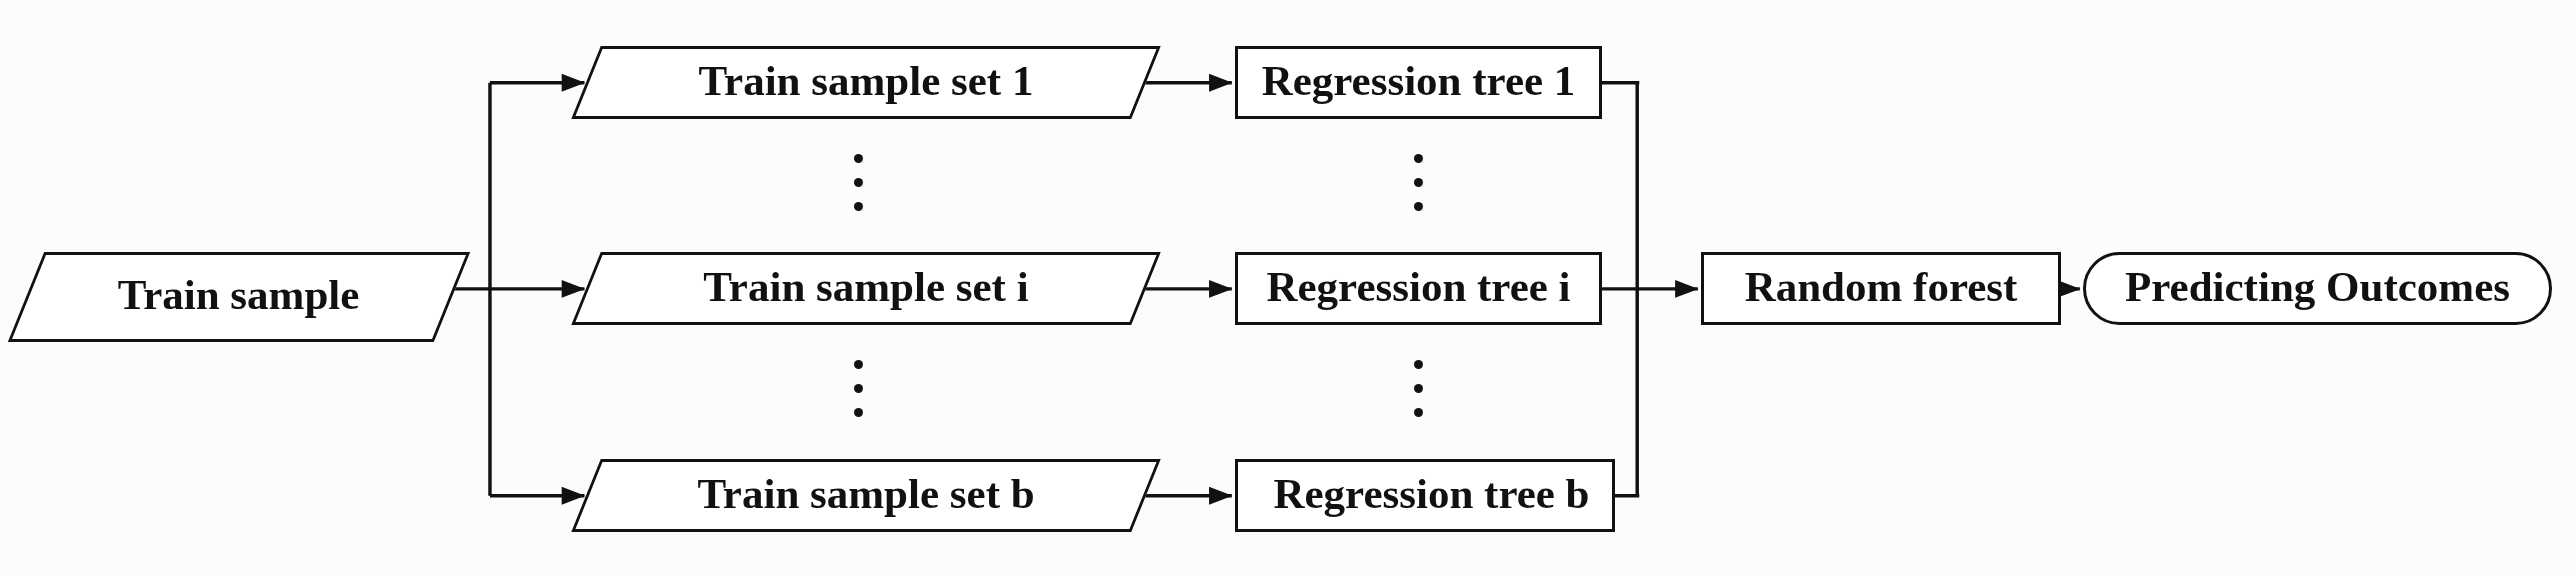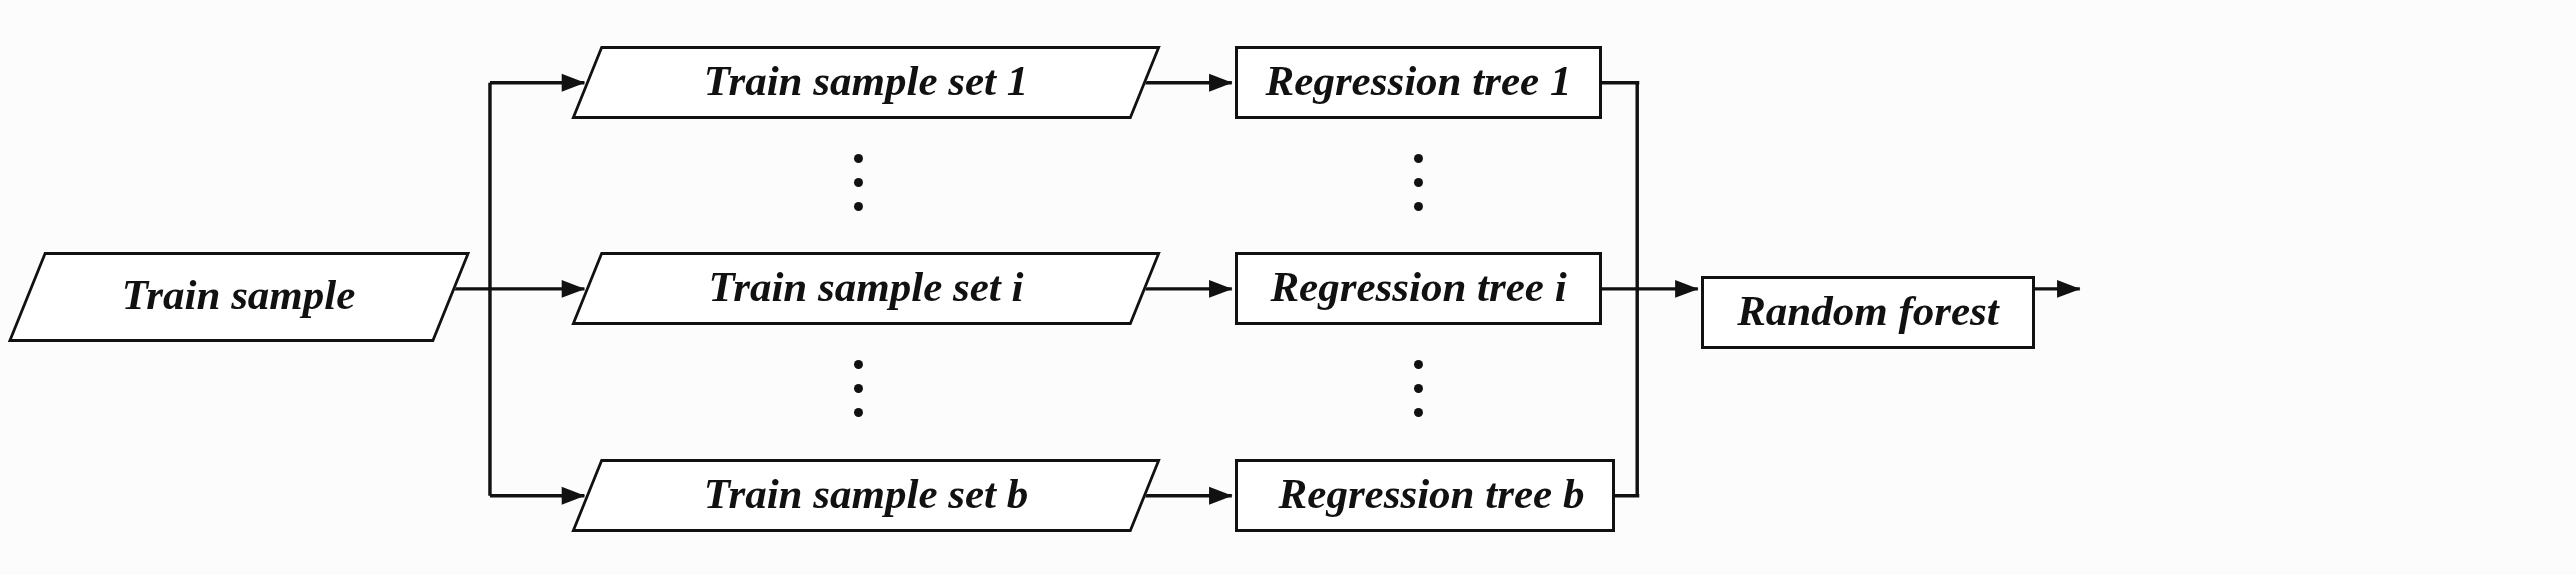--- a/index.html
+++ b/index.html
@@ -4,21 +4,21 @@
 <style>
   html,body{margin:0;padding:0;background:#fcfcfc;}
   #canvas{
     position:relative;
     width:2576px;height:575px;
     background:#fcfcfc;
     font-family:"Liberation Serif","DejaVu Serif",serif;
     overflow:hidden;
   }
   #wires{position:absolute;left:0;top:0;width:2576px;height:575px;}
-  .node{position:absolute;display:flex;align-items:center;justify-content:center;font-style:italic;}
+  .node{position:absolute;display:flex;align-items:center;justify-content:center;}
   .node .shape{position:absolute;left:0;top:0;right:0;bottom:0;background:#ffffff;border:3.4px solid #111111;box-sizing:border-box;}
   .node.parallelogram .shape{transform:skewX(-22deg);}
   .node.stadium .shape{border-radius:39px;}
   .label{
     position:relative;z-index:2;
     font-weight:bold;font-size:43px;color:#111111;
     white-space:nowrap;letter-spacing:0px;line-height:1;
     padding-bottom:4.1px;
   }
   .ellipsis{position:absolute;width:9.7px;}
@@ -26,21 +26,21 @@
   .ellipsis i + i{margin-top:15px;}
 
   
   #n-train-sample   {left:25.5px;  top:252px; width:426px; height:90px;}
   #n-train-set-1    {left:586px; top:46px;  width:560px; height:73px;}
   #n-train-set-i    {left:586px; top:252px; width:560px; height:73px;}
   #n-train-set-b    {left:586px; top:459px; width:560px; height:73px;}
   #n-tree-1         {left:1235px;top:46px;  width:367px; height:73px;text-align:right;}
   #n-tree-i         {left:1235px;top:252px; width:367px; height:73px;border-radius:13px;}
   #n-tree-b         {left:1235px;top:459px; width:367px; height:73px;padding-left:13px;}
-  #n-random-forest  {left:1701px;top:252px; width:334px; height:73px;margin-top:24px;}
+  #n-random-forest  {left:1701px;top:252px; width:360px; height:73px;}
   #n-outcomes       {left:2083px;top:252px; width:469px; height:73px;}
 
   #dots-sets-top    {left:854px;top:154px;}
   #dots-trees-top   {left:1414px;top:154px;}
   #dots-sets-bottom {left:854px;top:360px;}
   #dots-trees-bottom{left:1414px;top:360px;}
 </style>
 </head>
 <body>
 
@@ -101,20 +101,24 @@
   <div class="node rectangle" id="n-tree-b">
     <div class="shape"></div>
     <span class="label">Regression tree b</span>
   </div>
 
   <div class="node rectangle" id="n-random-forest">
     <div class="shape"></div>
     <span class="label">Random forest</span>
   </div>
 
+  <div class="node stadium" id="n-outcomes">
+    <div class="shape"></div>
+    <span class="label">Predicting Outcomes</span>
+  </div>
 
   <div class="ellipsis" id="dots-sets-top">
       <i></i>
       <i></i>
       <i></i>
     </div>
   <div class="ellipsis" id="dots-trees-top">
       <i></i>
       <i></i>
       <i></i>

